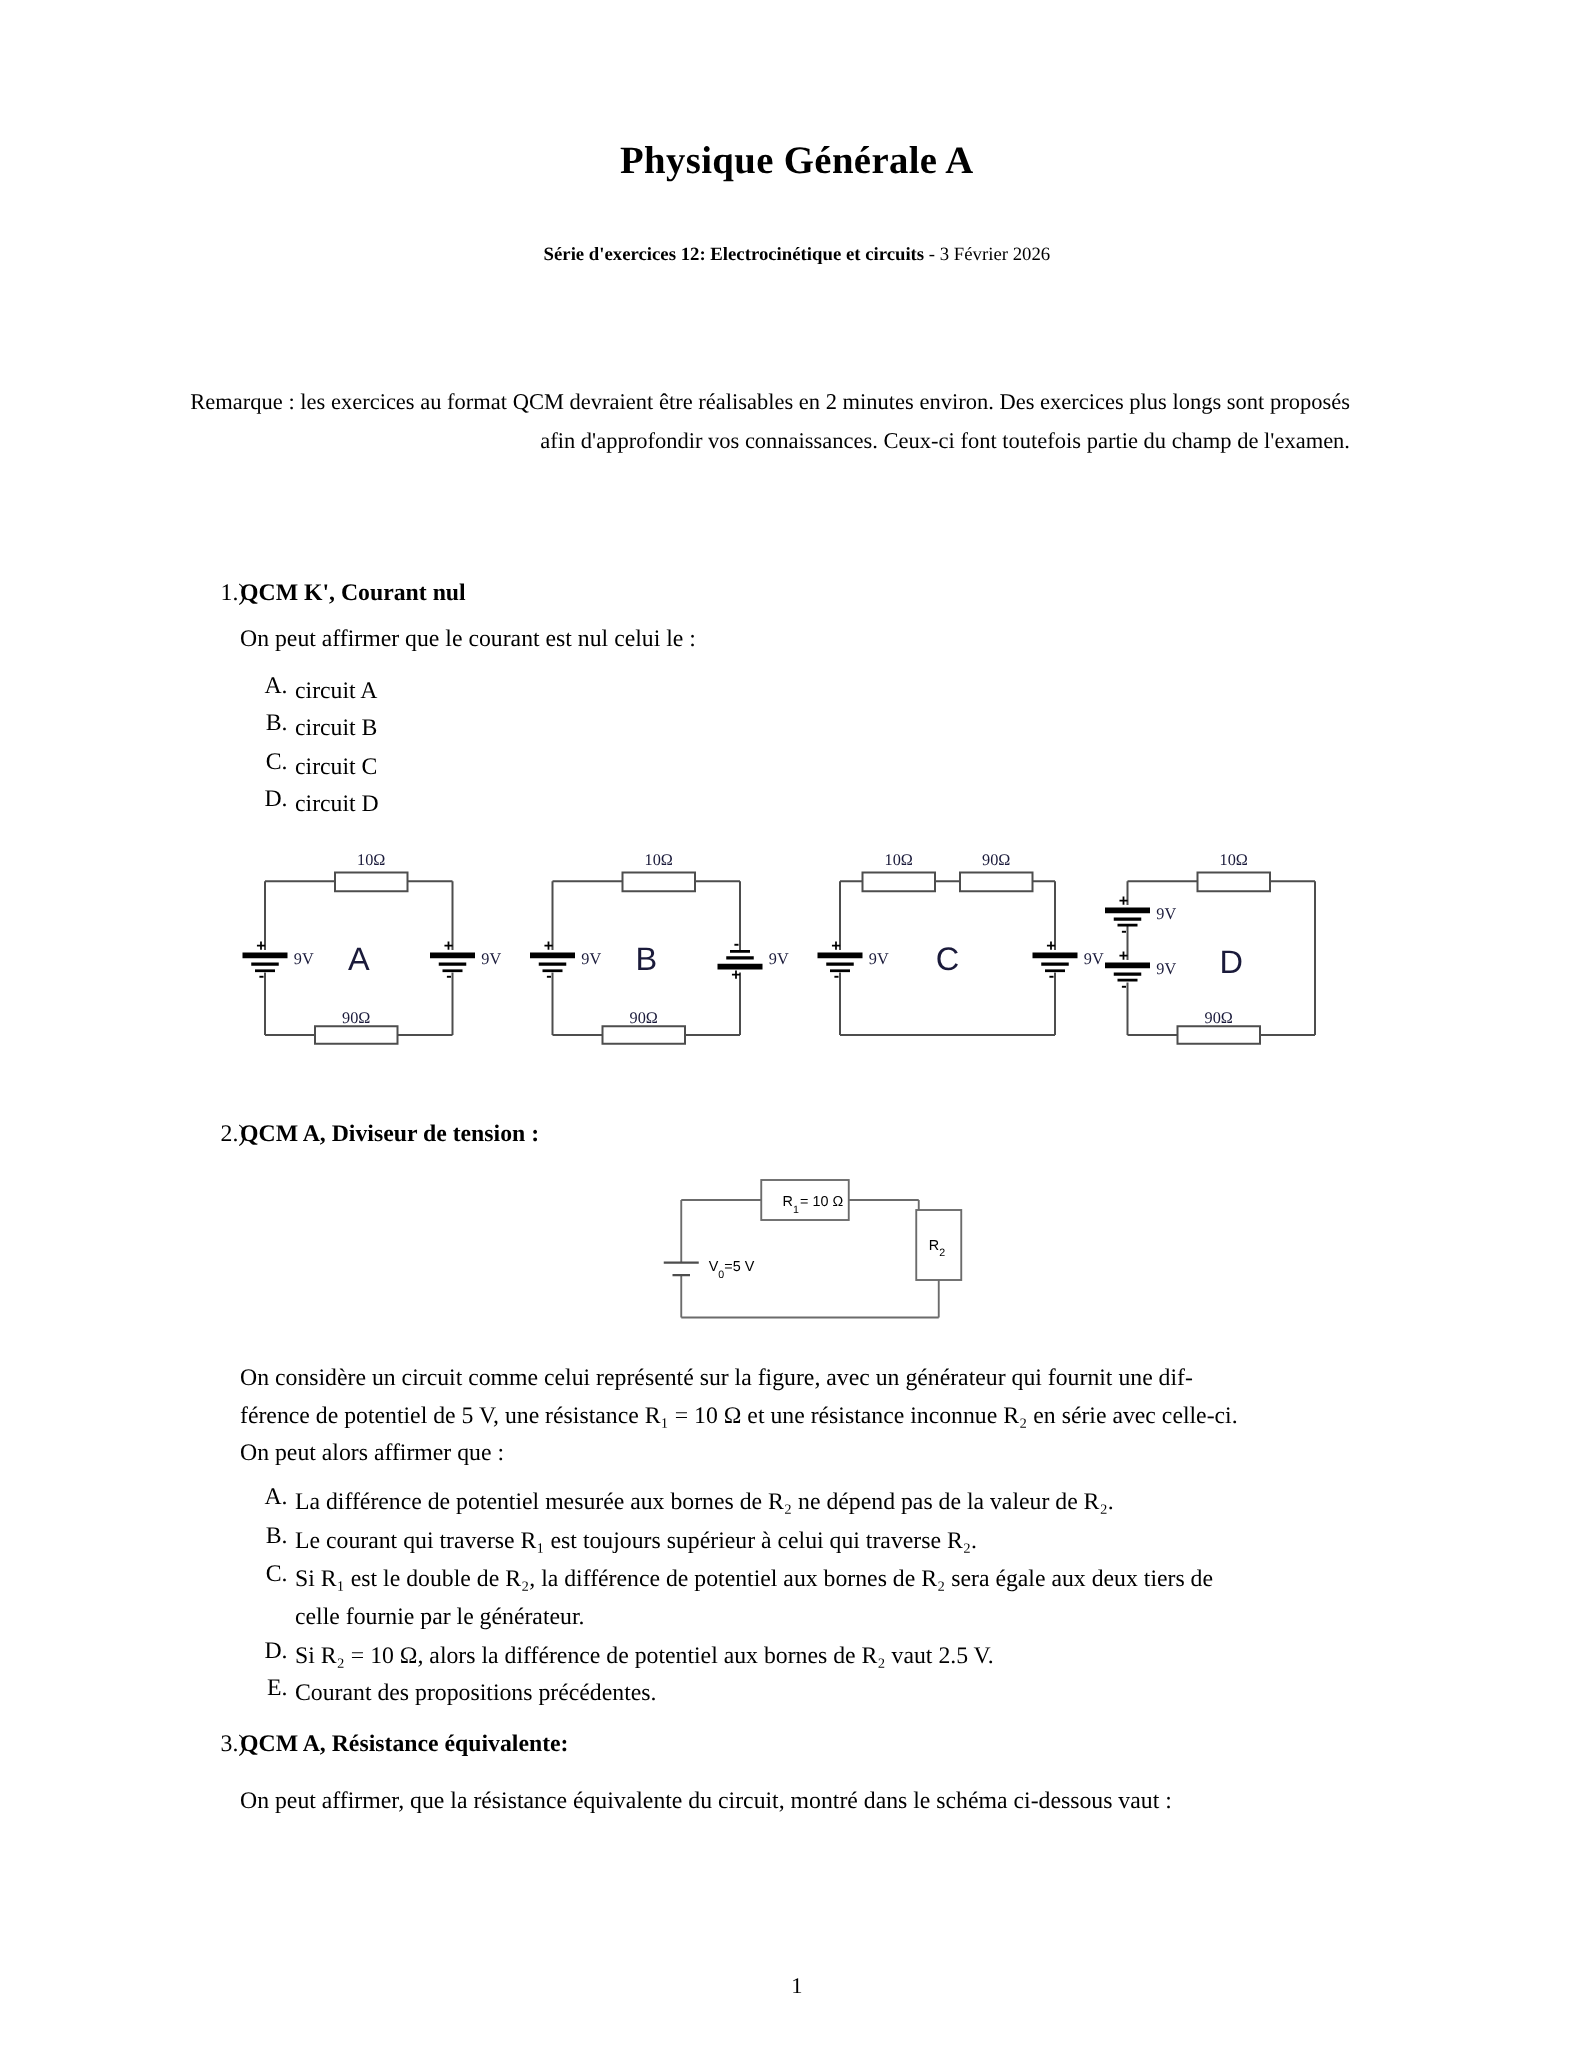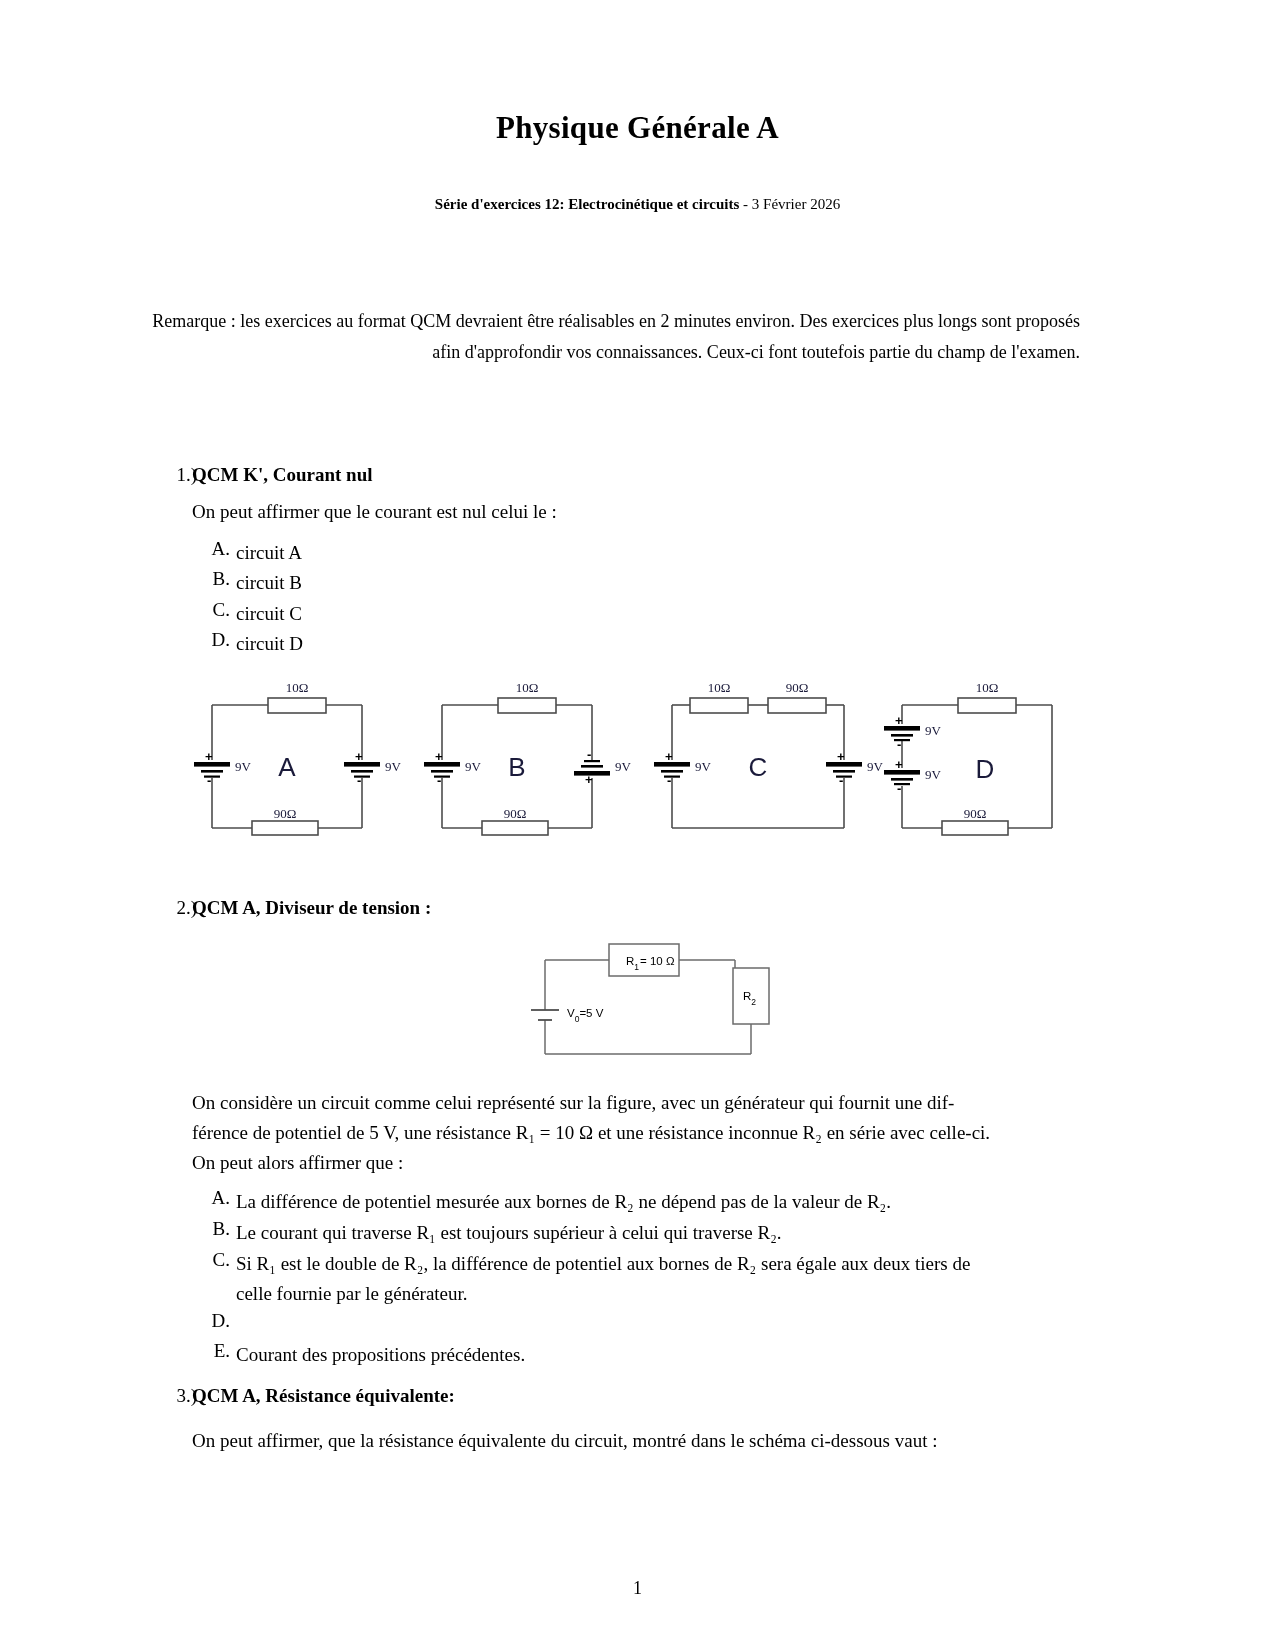--- a/index.html
+++ b/index.html
@@ -329,20 +329,21 @@
   <div class="opt-text" style="left:236px; top:1187px; width:850px;">La différence de potentiel mesurée aux bornes de R₂ ne dépend pas de la valeur de R₂.</div>
 
   <div class="opt-letter" style="left:202px; top:1218px;">B.</div>
   <div class="opt-text" style="left:236px; top:1218px; width:850px;">Le courant qui traverse R₁ est toujours supérieur à celui qui traverse R₂.</div>
 
   <div class="opt-letter" style="left:202px; top:1249px;">C.</div>
   <div class="opt-text" style="left:236px; top:1279px; width:850px;">celle fournie par le générateur.</div>
   <div class="opt-text" style="left:236px; top:1249px; width:850px;">Si R₁ est le double de R₂, la différence de potentiel aux bornes de R₂ sera égale aux deux tiers de</div>
 
   <div class="opt-letter" style="left:202px; top:1310px;">D.</div>
+  <div class="opt-text" style="left:236px; top:1310px; width:850px;">Si R₂ = 10 Ω, alors la différence de potentiel aux bornes de R₂ vaut 2.5 V.</div>
 
   <div class="opt-letter" style="left:202px; top:1340px;">E.</div>
   <div class="opt-text" style="left:236px; top:1340px; width:850px;">Courant des propositions précédentes.</div>
 
   <div class="ex-num" style="left:155px; top:1385px;">3.)</div>
   <div class="ex-head" style="left:192px; top:1385px;">QCM A, Résistance équivalente:</div>
   <div class="ex-text" style="left:192px; top:1426px; width:900px;">On peut affirmer, que la résistance équivalente du circuit, montré dans le schéma ci-dessous vaut :</div>
 
   <div class="page-number">1</div>
 

